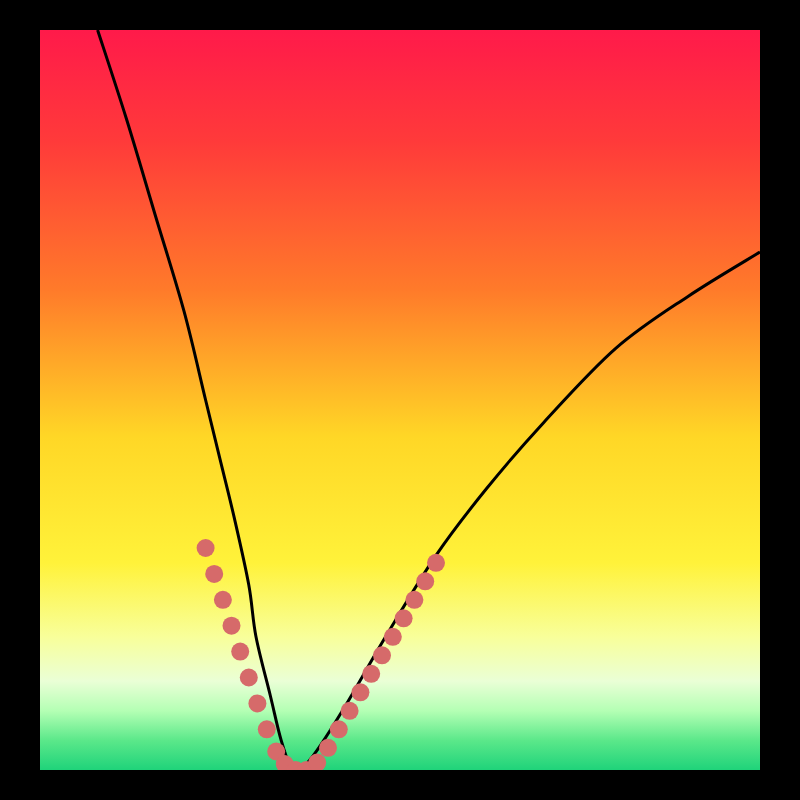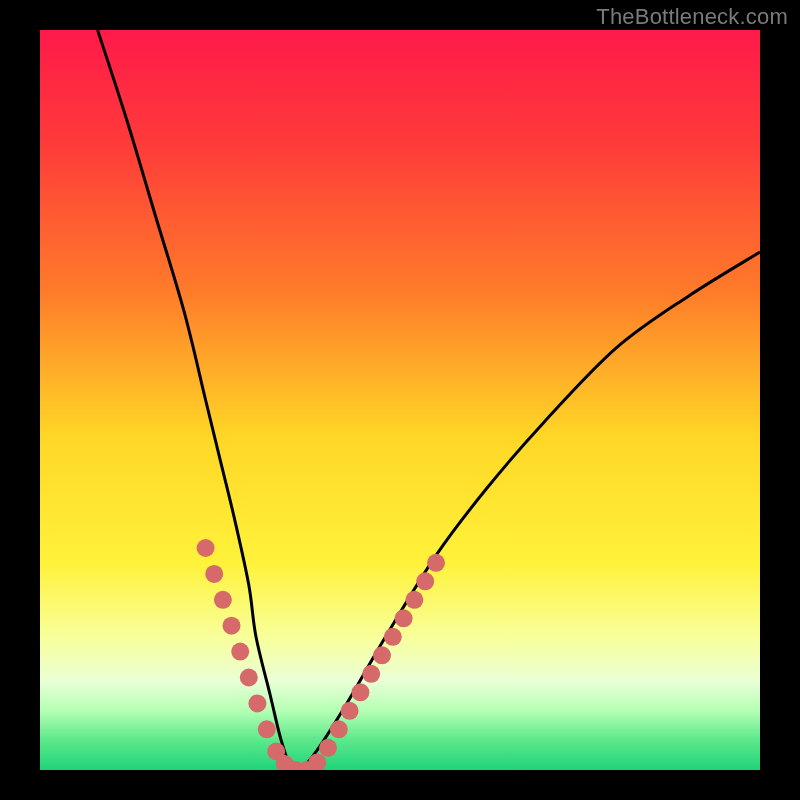--- a/index.html
+++ b/index.html
@@ -41,21 +41,20 @@
   svg.curve {
     position: absolute;
     inset: 0;
   }
 </style>
 </head>
 <body>
 
 <div class="stage">
 
-  <div class="watermark">TheBottleneck.com</div>
 
   <div class="plot-frame">
 
     <svg class="gradient-bg" viewBox="0 0 720 740" preserveAspectRatio="none">
       <defs>
         <linearGradient id="gbg" x1="0" y1="0" x2="0" y2="1">
             <stop offset="0.0%" stop-color="#ff1a4a"></stop>
             <stop offset="15.0%" stop-color="#ff3a3a"></stop>
             <stop offset="35.0%" stop-color="#ff7a2a"></stop>
             <stop offset="55.0%" stop-color="#ffd726"></stop>

